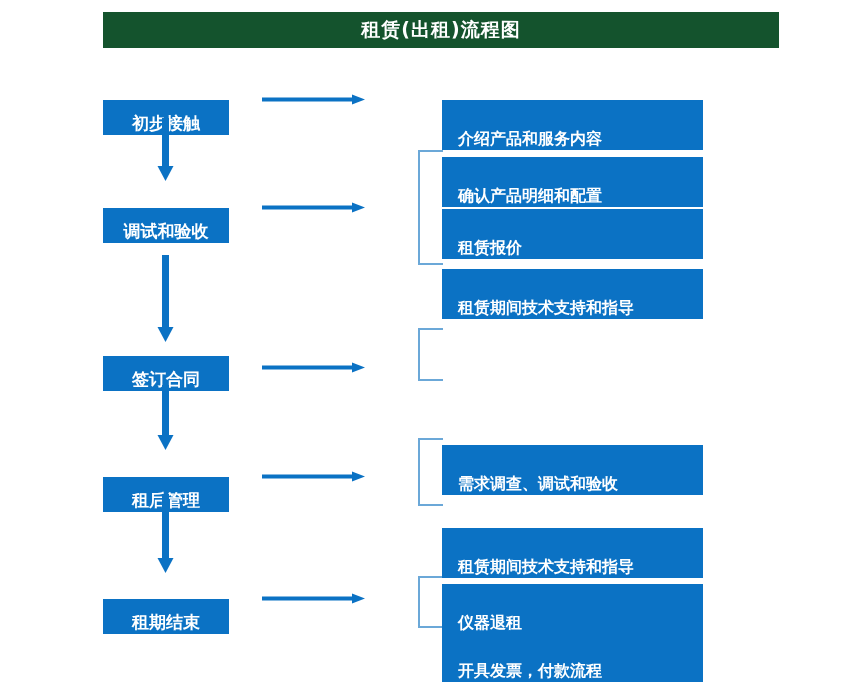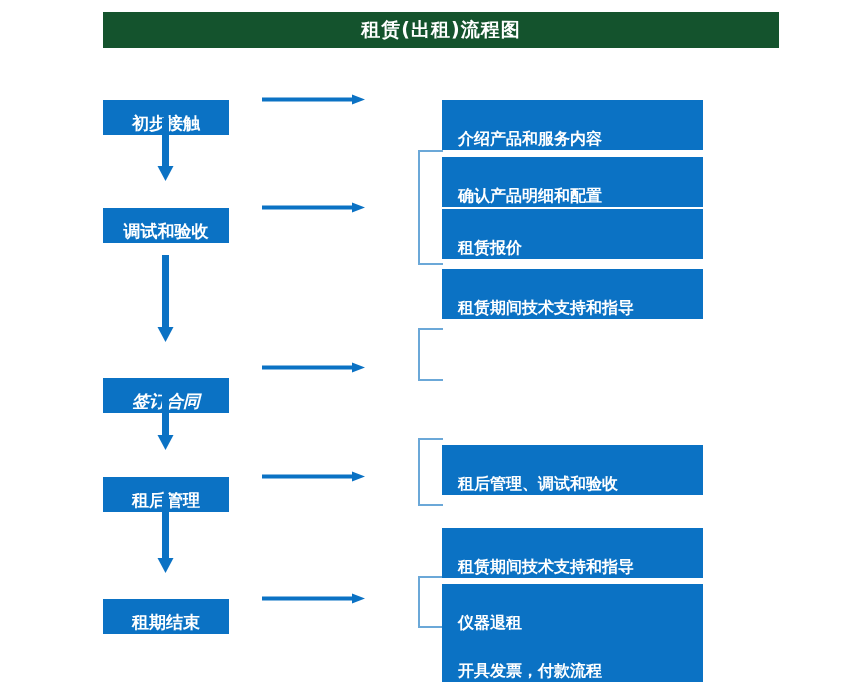--- a/index.html
+++ b/index.html
@@ -66,21 +66,21 @@
 <div id="canvas">
 
   <div class="title-bar">租赁(出租)流程图</div>
 
   <div class="node stage" style="top:78px;">
       <span>初步接触</span>
     </div>
   <div class="node stage" style="top:186px;">
       <span>调试和验收</span>
     </div>
-  <div class="node stage" style="top:356px;font-style:italic;">
+  <div class="node stage" style="top:334px;">
       <span>签订合同</span>
     </div>
   <div class="node stage" style="top:455px;">
       <span>租后管理</span>
     </div>
   <div class="node stage" style="top:577px;">
       <span>租期结束</span>
     </div>
 
   <div class="v-arrow" style="top:118px;height:64px;">
@@ -150,21 +150,21 @@
   <div class="node detail" style="top:135px;">
       <span>确认产品明细和配置</span>
     </div>
   <div class="node detail" style="top:187px;">
       <span>租赁报价</span>
     </div>
   <div class="node detail" style="top:247px;">
       <span>租赁期间技术支持和指导</span>
     </div>
   <div class="node detail" style="top:423px;">
-      <span>租后管理、调试和验收</span>
+      <span>需求调查、调试和验收</span>
     </div>
   <div class="node detail" style="top:506px;">
       <span>租赁期间技术支持和指导</span>
     </div>
   <div class="node detail" style="top:562px;">
       <span>仪器退租</span>
     </div>
   <div class="node detail" style="top:610px;">
       <span>开具发票，付款流程</span>
     </div>

